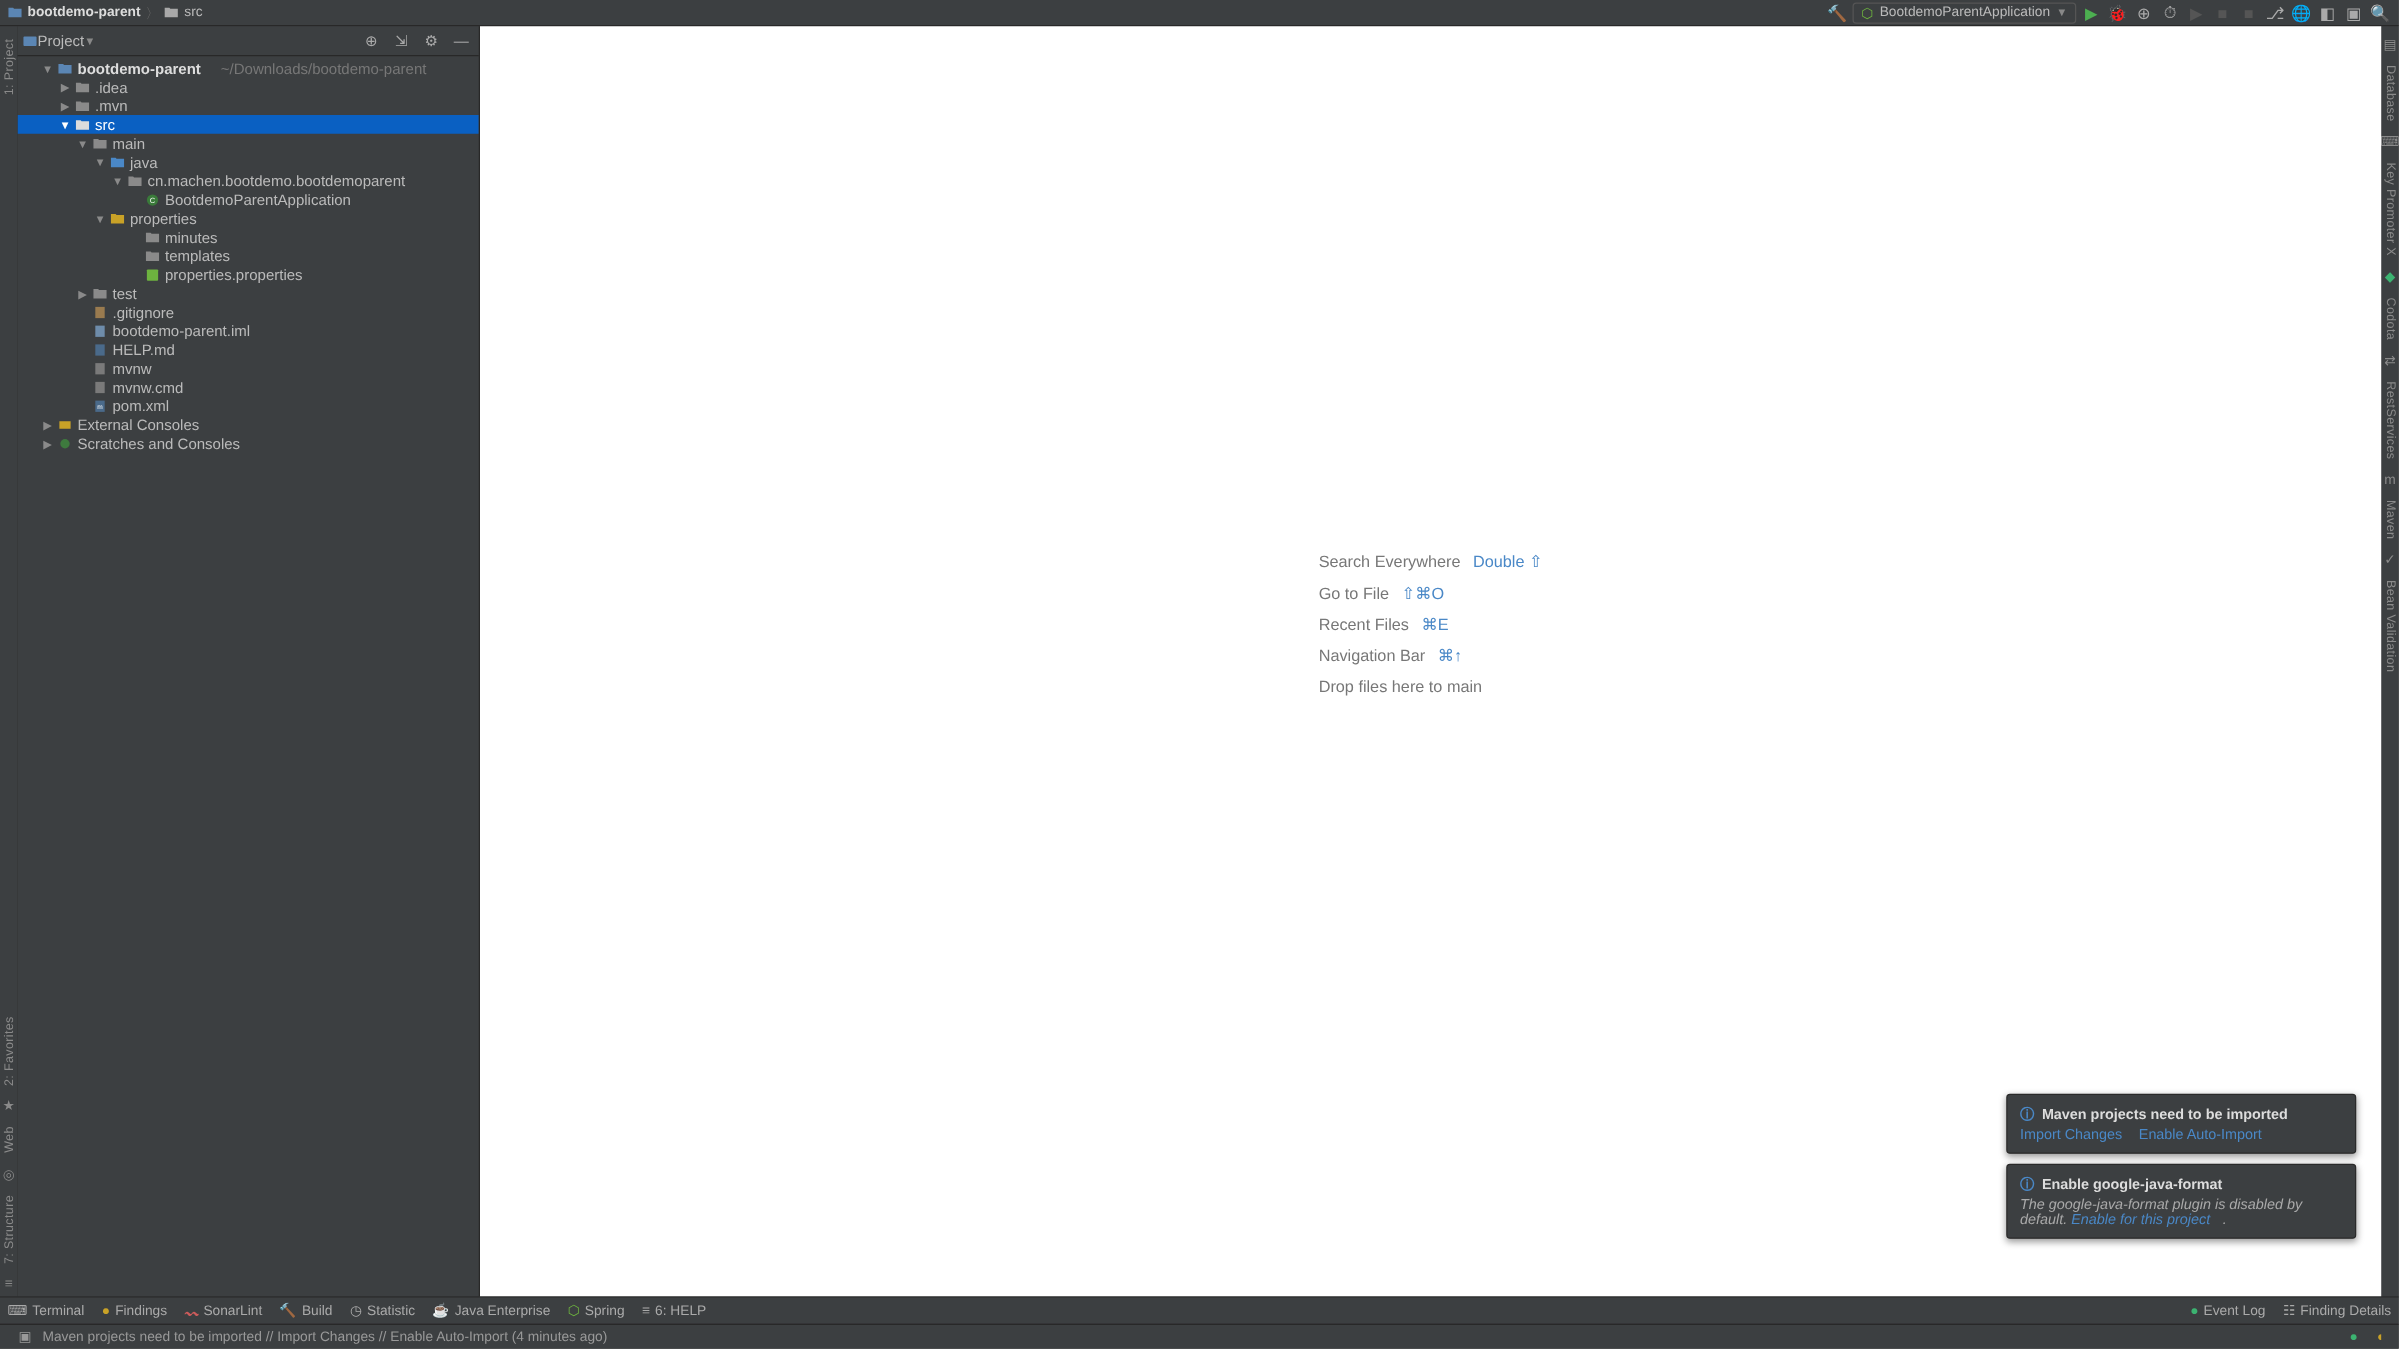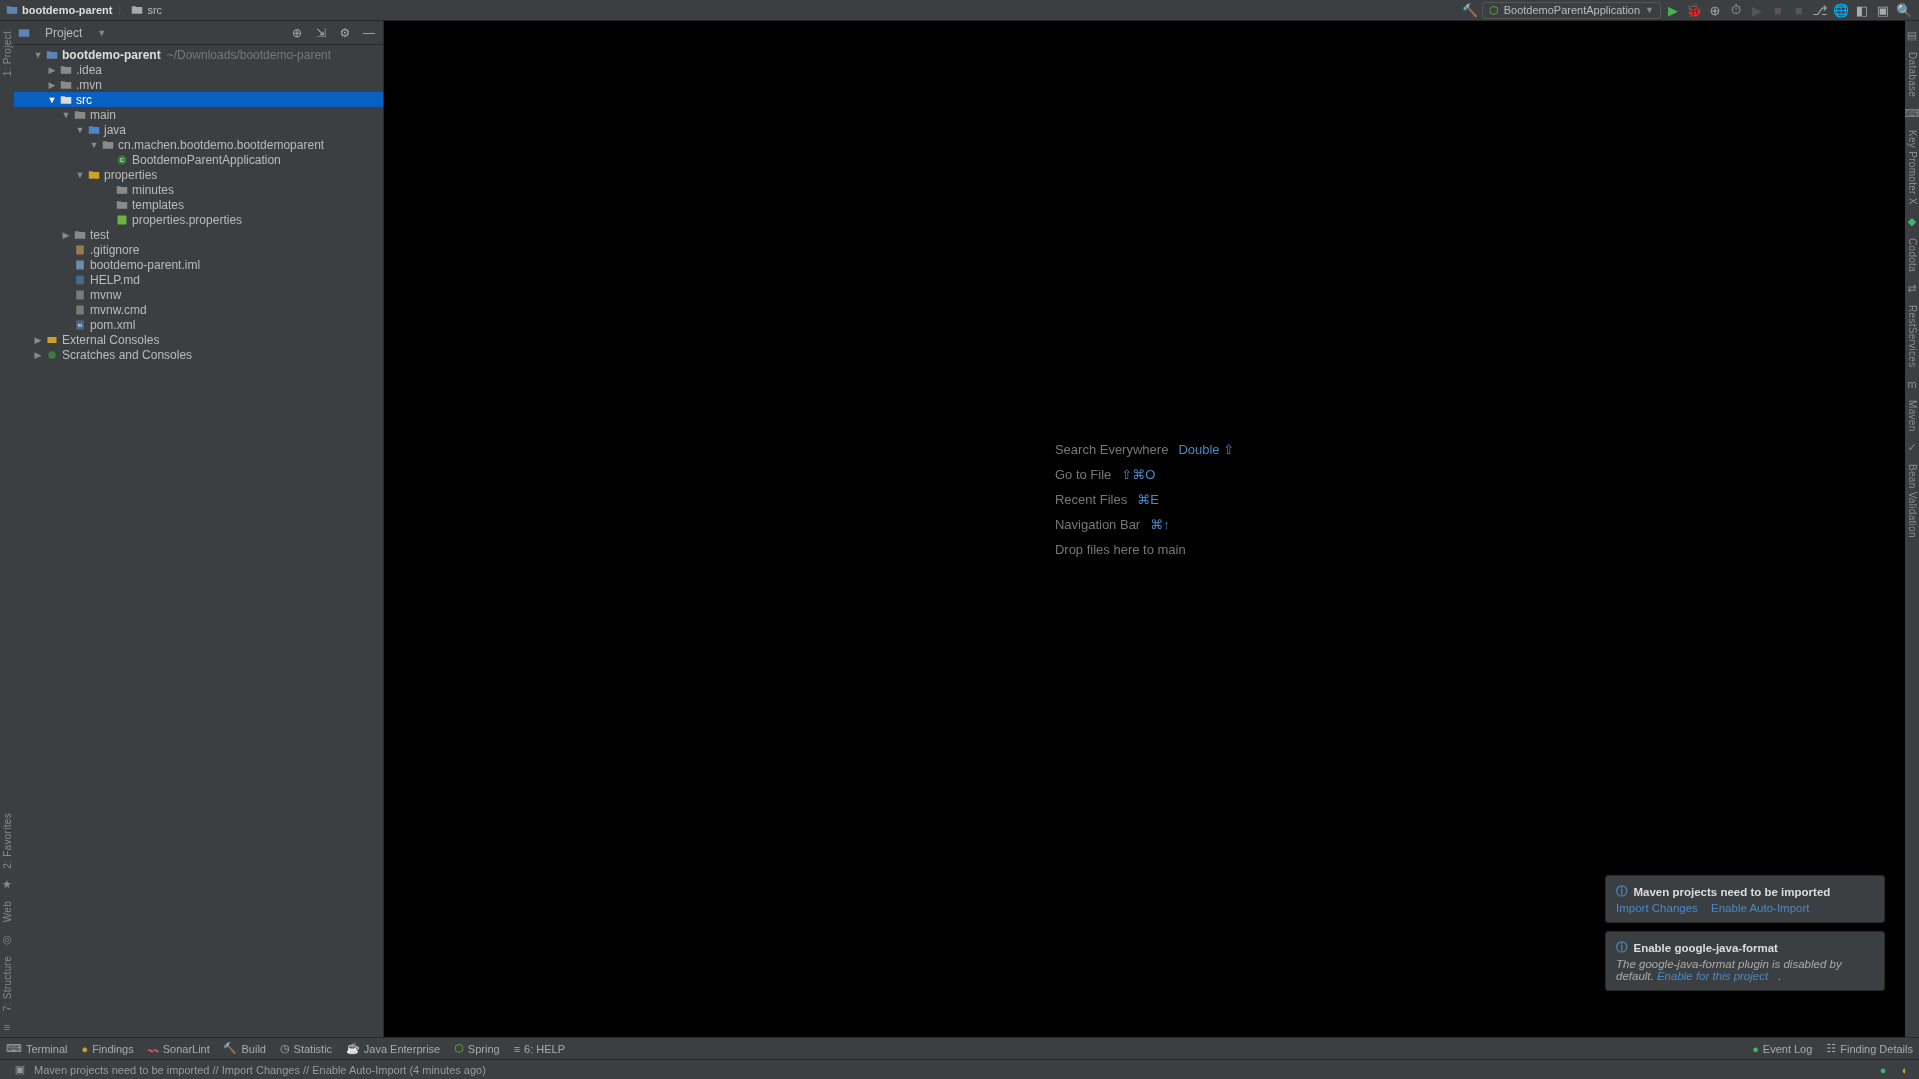--- a/index.html
+++ b/index.html
@@ -78,47 +78,47 @@
   .pp-header {
     height: 24px;
     border-bottom: 1px solid #282828;
     display: flex; align-items: center;
     padding: 0 4px; gap: 4px;
     color: #bbb;
     font-size: 12px;
   }
   .pp-header .fill { flex: 1; }
   .pp-header .hicon { width: 20px; text-align: center; color: #aaa; font-size: 12px; }
-  .pp-header .label { display: flex; align-items: center; gap: 15px; font-weight: 500; }
+  .pp-header .label { display: flex; align-items: center; gap: 0; font-weight: 500; }
 
   .tree { flex: 1; overflow: auto; padding-top: 2px; }
   .row {
     display: flex; align-items: center; height: 15px;
     padding-right: 6px; white-space: nowrap;
   }
   .row.sel { background: #0a60c2; color: #fff; }
   .row .arrow {
     width: 12px; display: inline-flex; justify-content: center;
     color: #8a8a8a; font-size: 9px;
   }
   .row.sel .arrow { color: #fff; }
   .row .arrow.blank::before { content: ""; }
   .row .arrow.right::before { content: "▶"; }
   .row .arrow.down::before { content: "▼"; }
   .row .ico { width: 16px; display: inline-flex; justify-content: center; margin-right: 2px; }
   .row .txt { font-size: 12px; }
-  .row .path { color: #777; margin-left: 6px; font-size: 12px; }
+  .row .path { color: #777; margin-left: 16px; font-size: 12px; }
   .row .bold { font-weight: 600; color: #ddd; }
 
   .folder-ico { color: #a9a9a9; }
   .folder-blue-ico { color: #4a88c7; }
   .folder-res-ico { color: #c9a227; }
 
   
-  .editor-area { background: #000000; position: relative; }
+  .editor-area { background: #ffffff; position: relative; }
   .welcome {
     position: absolute; top: 50%; left: 50%; transform: translate(-50%,-72%);
     color: #777;
     font-size: 13px;
   }
   .welcome .line { margin: 10px 0; }
   .kbhint { color: #4a88c7; margin-left: 10px; }
 
   
   .notif-stack {

